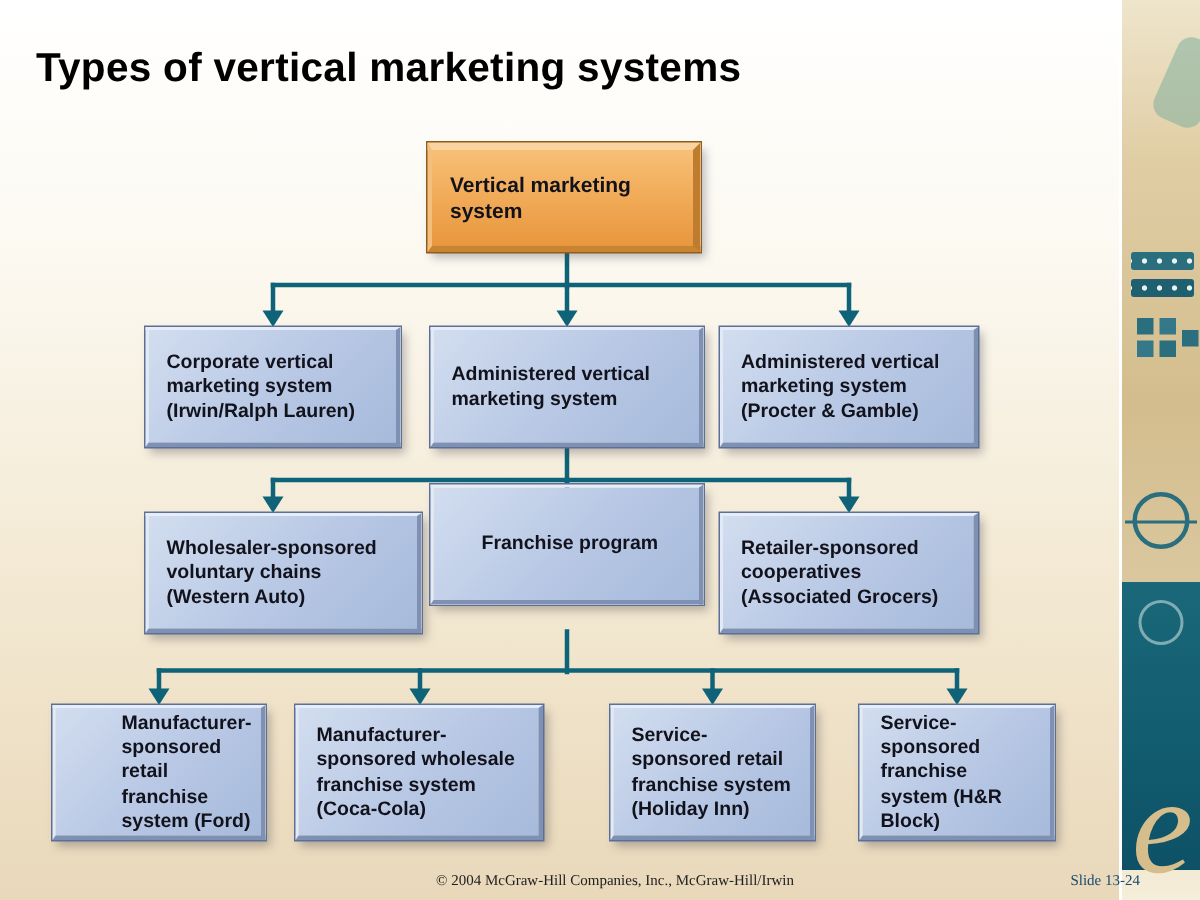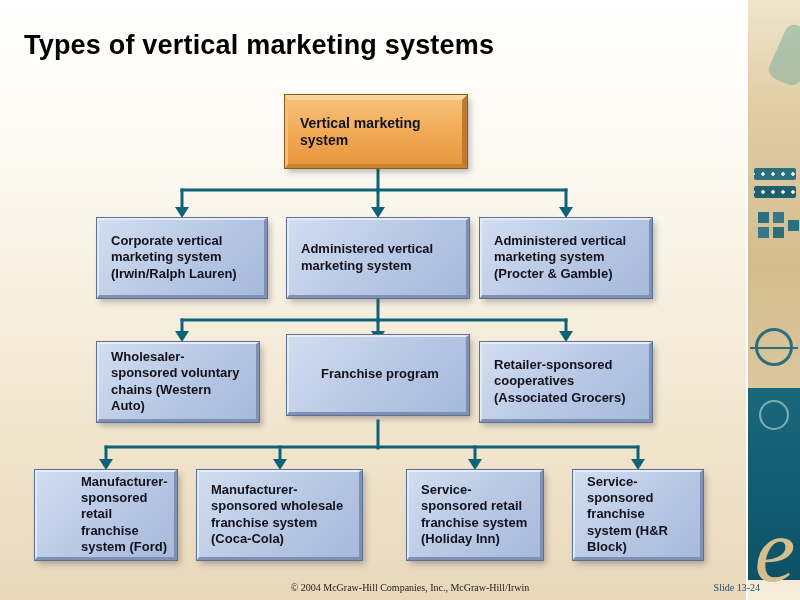--- a/index.html
+++ b/index.html
@@ -33,22 +33,22 @@
     border-top:5px solid #f9d49e; border-left:3px solid #f4bf7d;
     border-right:5px solid #c07c2e; border-bottom:4px solid #c98432;
     box-shadow: 0 0 0 1px #8f5c20, 3px 4px 6px rgba(60,60,72,.35);
     font-size:14px; 
   }
 
   .b-root { left:285px; top:95px;  width:182px; height:73px; }
   .b2a    { left:97px;  top:218px; width:170px; height:80px; }
   .b2b    { left:287px; top:218px; width:182px; height:80px; }
   .b2c    { left:480px; top:218px; width:172px; height:80px; }
-  .b3a    { left:97px;  top:342px; width:162px; height:80px; }
-  .b3b    { left:287px; top:335px; width:182px; height:80px; padding-left:32px; }
+  .b3a    { left:97px;  top:342px; width:184px; height:80px; }
+  .b3b    { left:287px; top:323px; width:182px; height:80px; padding-left:32px; }
   .b3c    { left:480px; top:342px; width:172px; height:80px; }
   .b4a    { left:35px;  top:470px; width:142px; height:90px;padding-left:44px; }
   .b4b    { left:197px; top:470px; width:165px; height:90px; }
   .b4c    { left:407px; top:470px; width:136px; height:90px; }
   .b4d    { left:573px; top:470px; width:130px; height:90px; }
 
   
   .strip {
     position:absolute; right:0; top:0; width:54px; height:600px; overflow:hidden;
     border-left:2px solid #ffffff;

